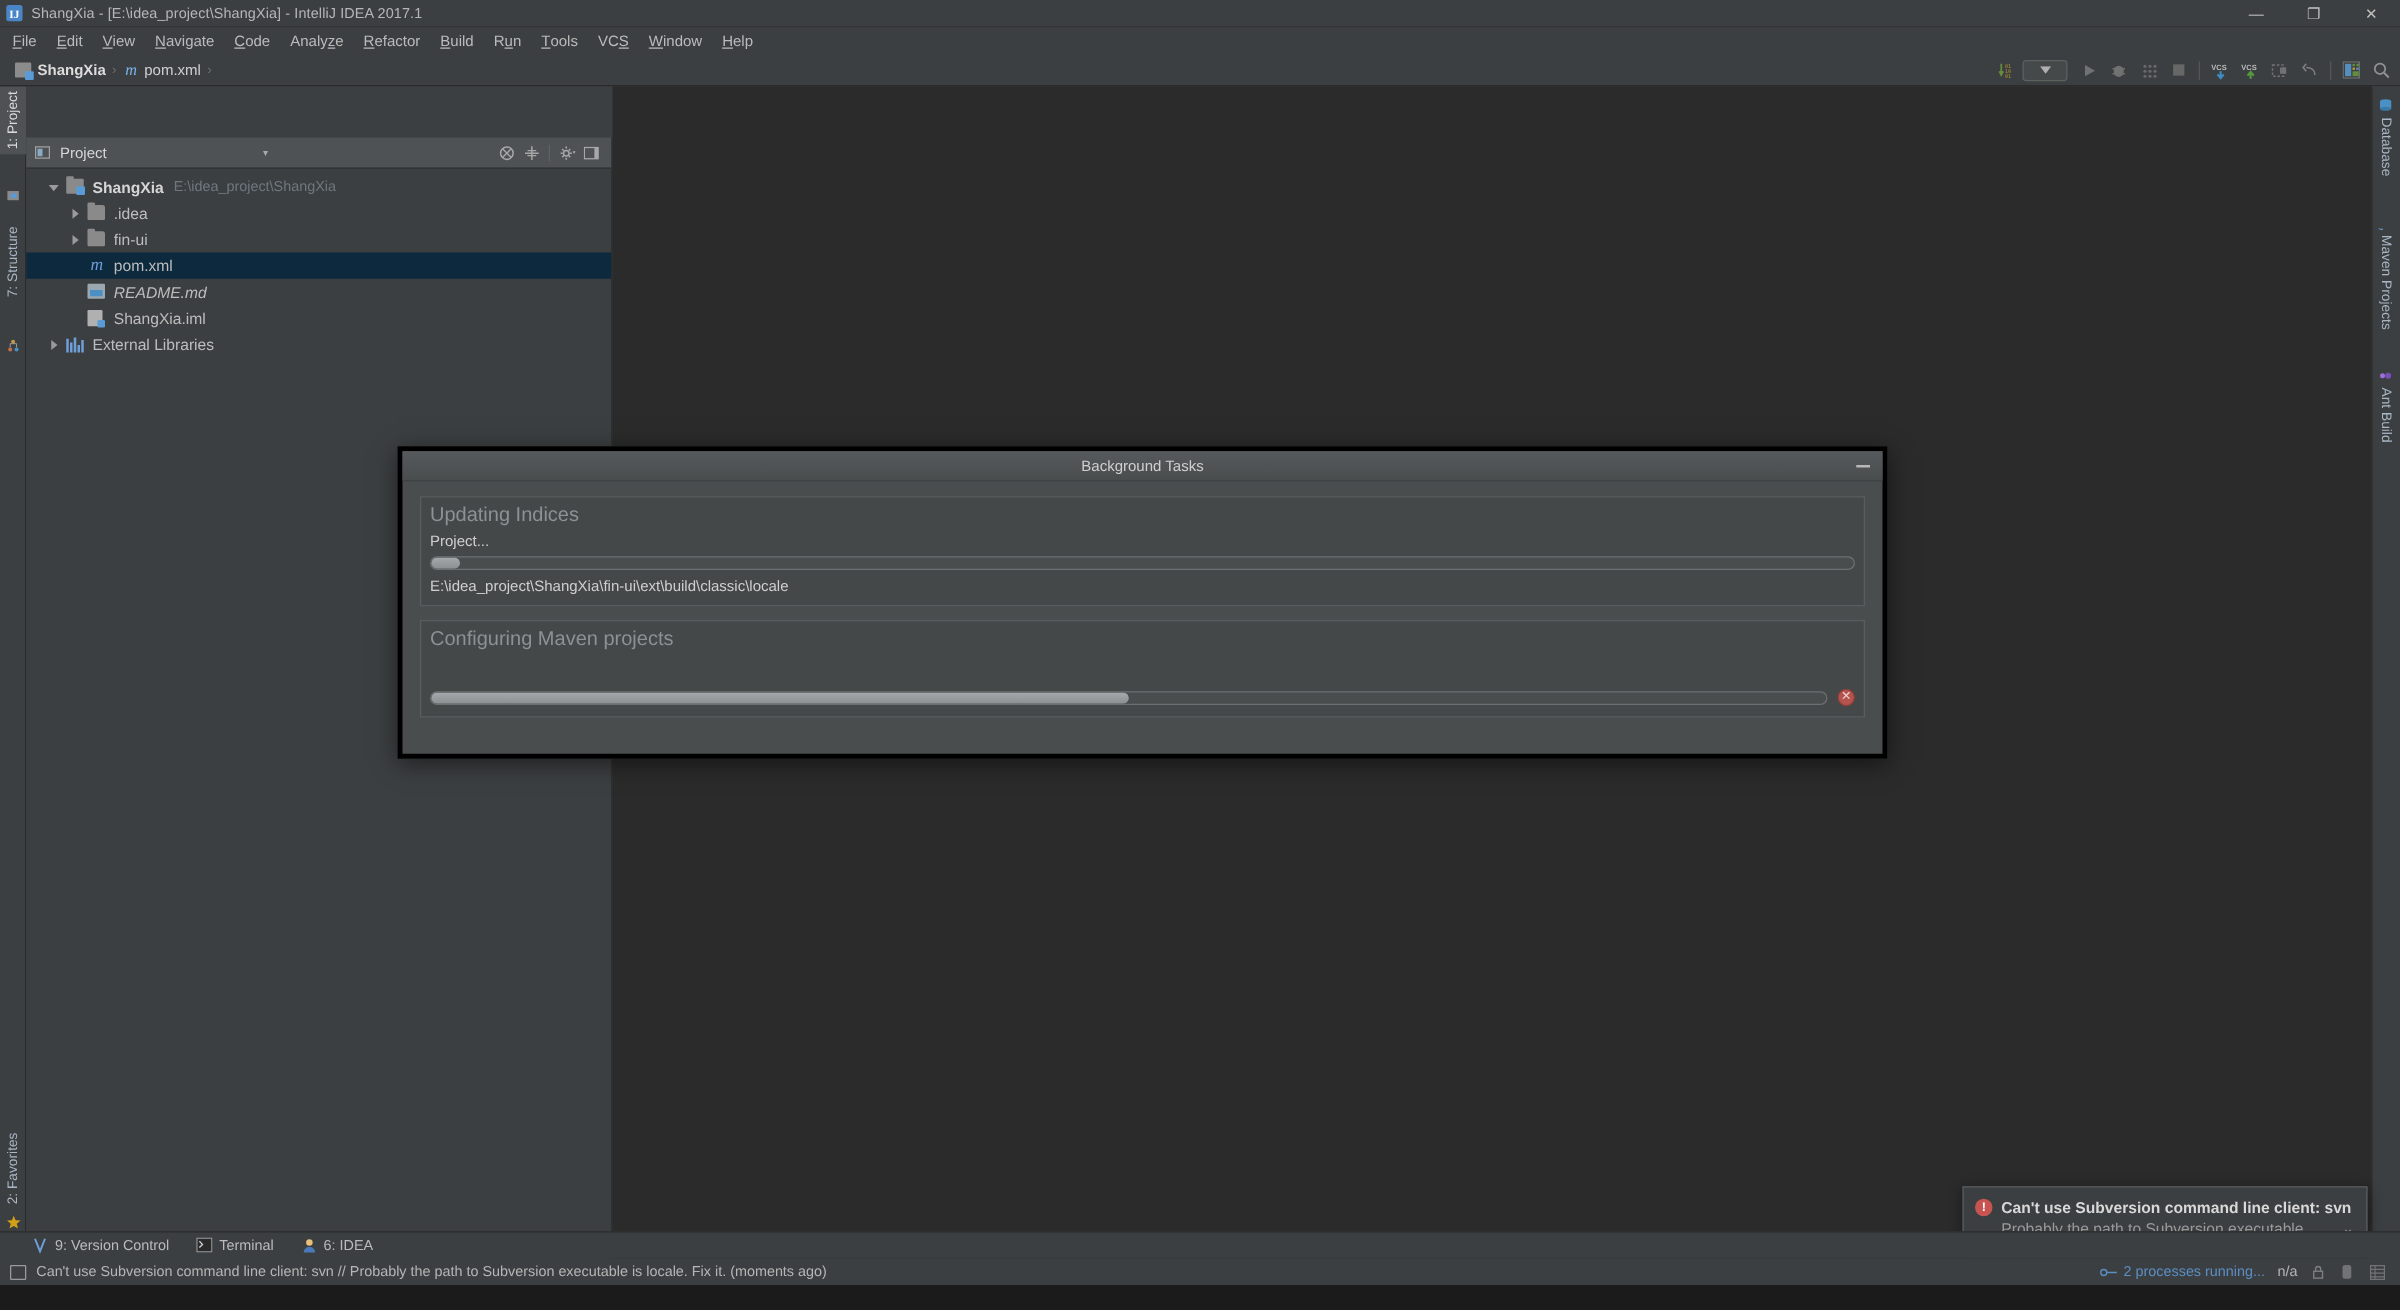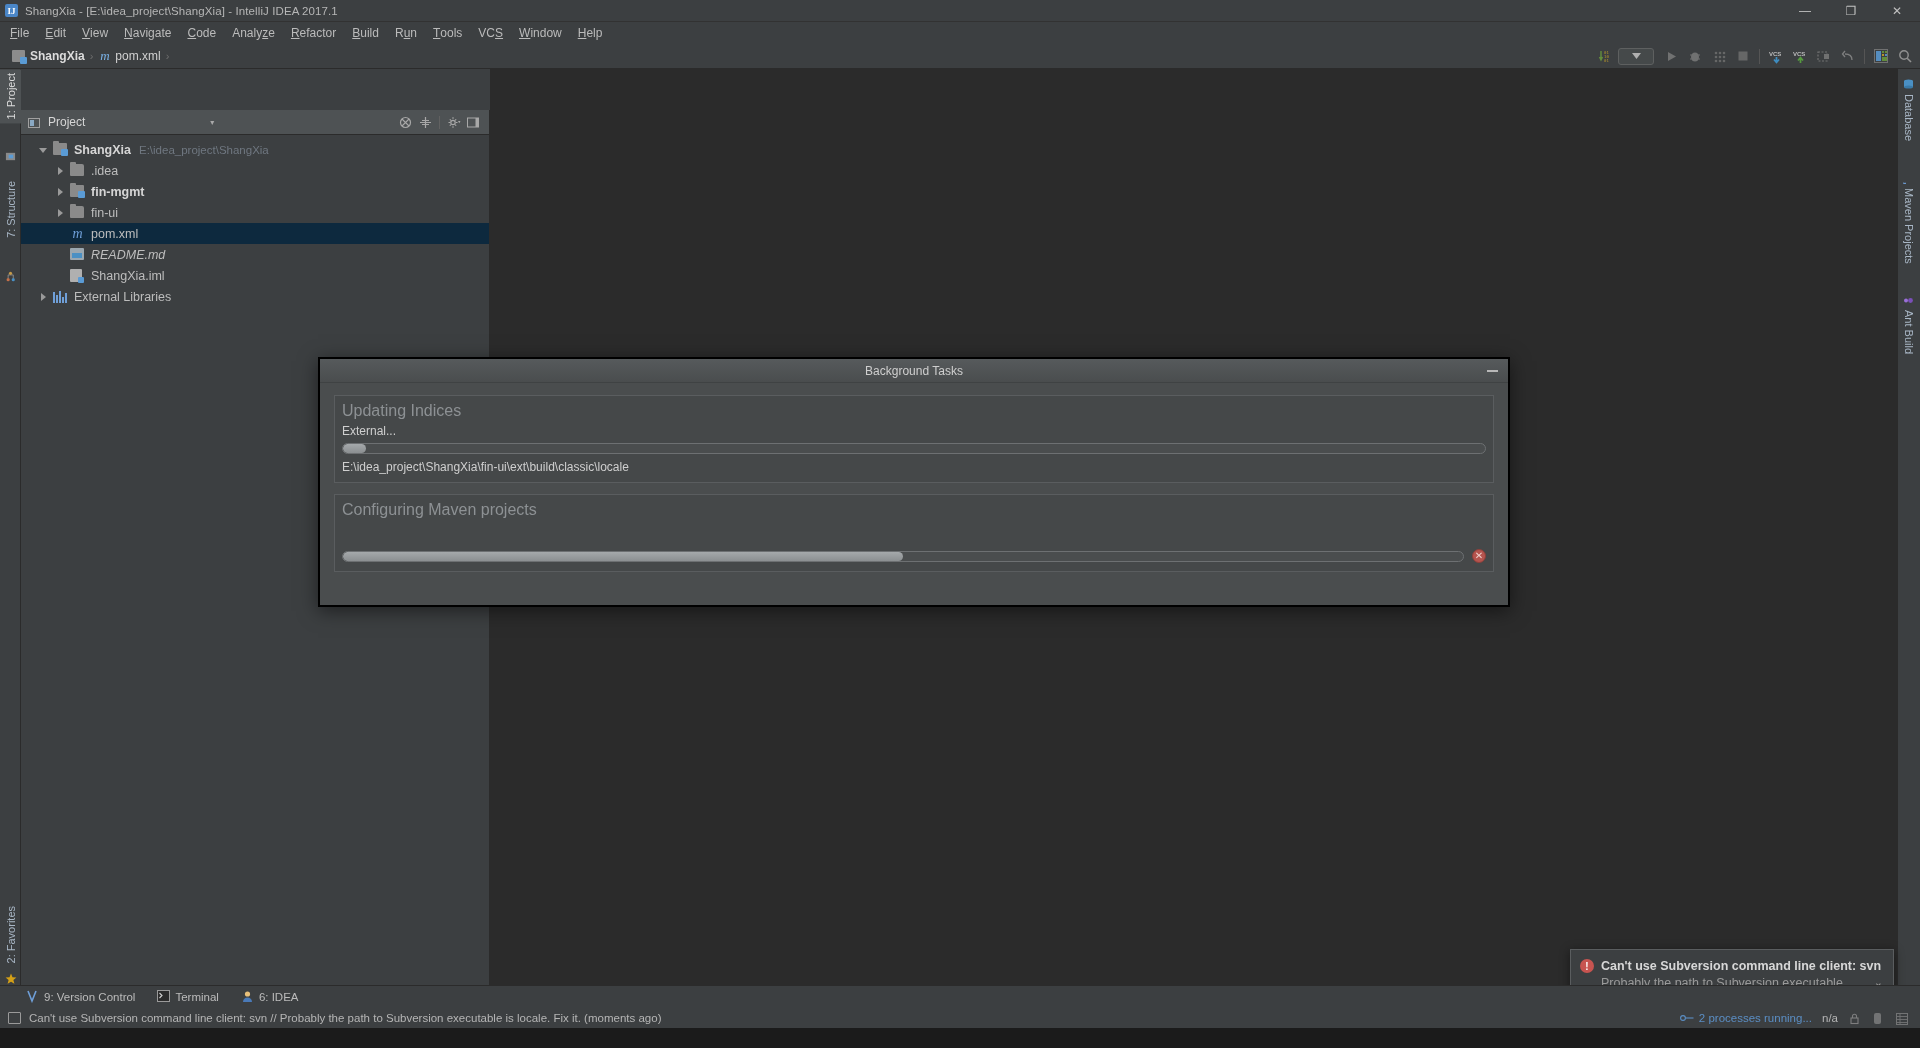--- a/index.html
+++ b/index.html
@@ -153,21 +153,21 @@
     position: absolute; right: 0; width: 23px;
     writing-mode: vertical-rl;
     font-size: 11px; color: #a9b7c6; padding: 4px 0;
     display: flex; align-items: center;
   }
   .rtab-ic { width: 11px; height: 11px; margin-bottom: 4px; }
 
   
   .dialog {
     position: absolute; left: 318px; top: 357px; width: 1192px; height: 250px;
-    background: #4a4d4e; border: 2px solid #000000;
+    background: #4a4d4e; border: 4px solid #000000;
     box-shadow: 0 4px 18px rgba(0,0,0,.5);
   }
   .dlg-title {
     height: 24px; background: linear-gradient(to bottom,#565a5c 0%,#4a4d4e 100%);
     display: flex; align-items: center; justify-content: center; position: relative;
     border-bottom: 1px solid #3f4243;
   }
   .dlg-title-text { font-size: 12px; color: #cfcfcf; }
   .dlg-min {
     position: absolute; right: 10px; top: 50%; margin-top:-1px;
@@ -464,27 +464,20 @@
         <div class="tree-row" style="padding-left: 35px;">
           <span class="arrow closed"></span>
           <span class="tr-ic">
             <span class="ic-folder" style="position:absolute;"></span>
           </span>
           <span class="tr-label">.idea</span>
         </div>
         <div class="tree-row" style="padding-left: 35px;">
           <span class="arrow closed"></span>
           <span class="tr-ic">
-            <span class="ic-folder-mod" style="position:absolute;"></span>
-          </span>
-          <span class="tr-label bold">fin-mgmt</span>
-        </div>
-        <div class="tree-row" style="padding-left: 35px;">
-          <span class="arrow closed"></span>
-          <span class="tr-ic">
             <span class="ic-folder" style="position:absolute;"></span>
           </span>
           <span class="tr-label">fin-ui</span>
         </div>
         <div class="tree-row selected" style="padding-left: 35px;">
           <span class="arrow "></span>
           <span class="tr-ic ic-m">m</span>
           <span class="tr-label">pom.xml</span>
         </div>
         <div class="tree-row" style="padding-left: 35px; font-style: italic;">
@@ -543,21 +536,21 @@
 
   <div class="dialog">
     <div class="dlg-title">
       <span class="dlg-title-text">Background Tasks</span>
       <span class="dlg-min"></span>
     </div>
     <div class="dlg-body">
 
       <div class="task-block">
         <div class="task-title">Updating Indices</div>
-        <div class="task-sub">External...</div>
+        <div class="task-sub">Project...</div>
         <div class="progress-row">
           <div class="progress-outer">
             <div class="progress-fill" id="p0" style="width: 2%;"></div>
           </div>
         </div>
         <div class="task-path">E:\idea_project\ShangXia\fin-ui\ext\build\classic\locale</div>
       </div>
 
       <div class="task-block">
         <div class="task-title">Configuring Maven projects</div>

